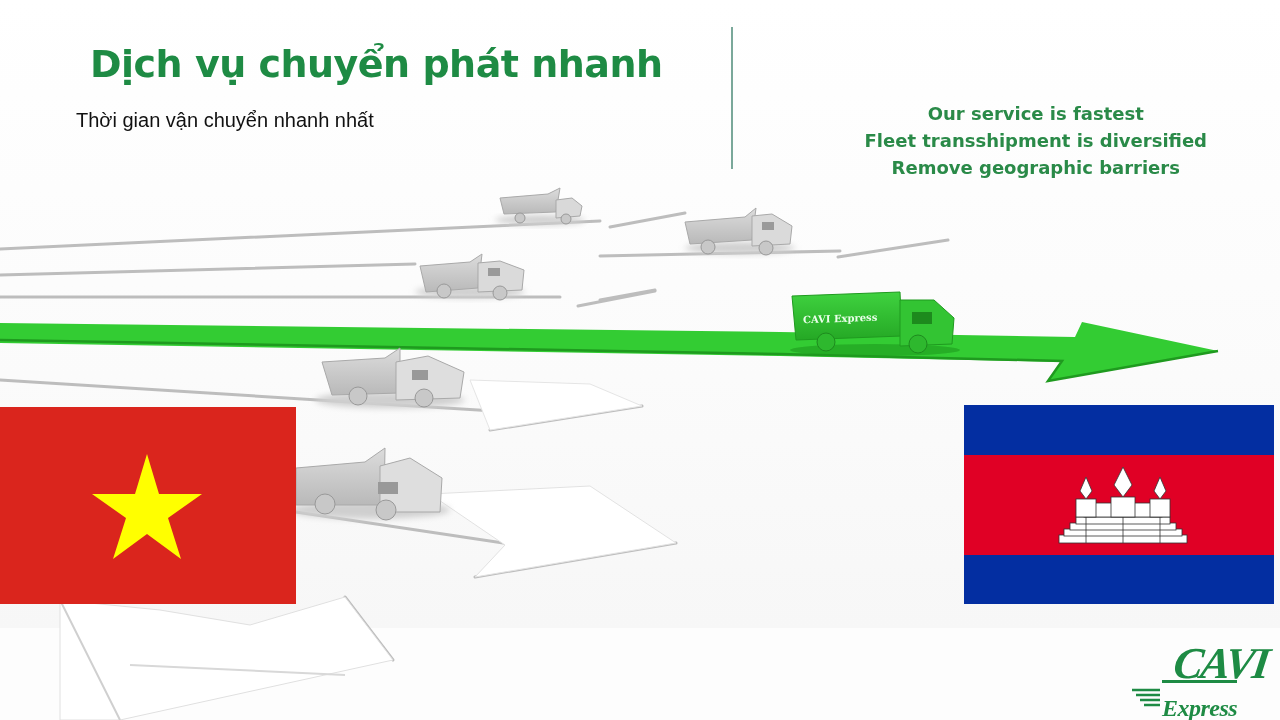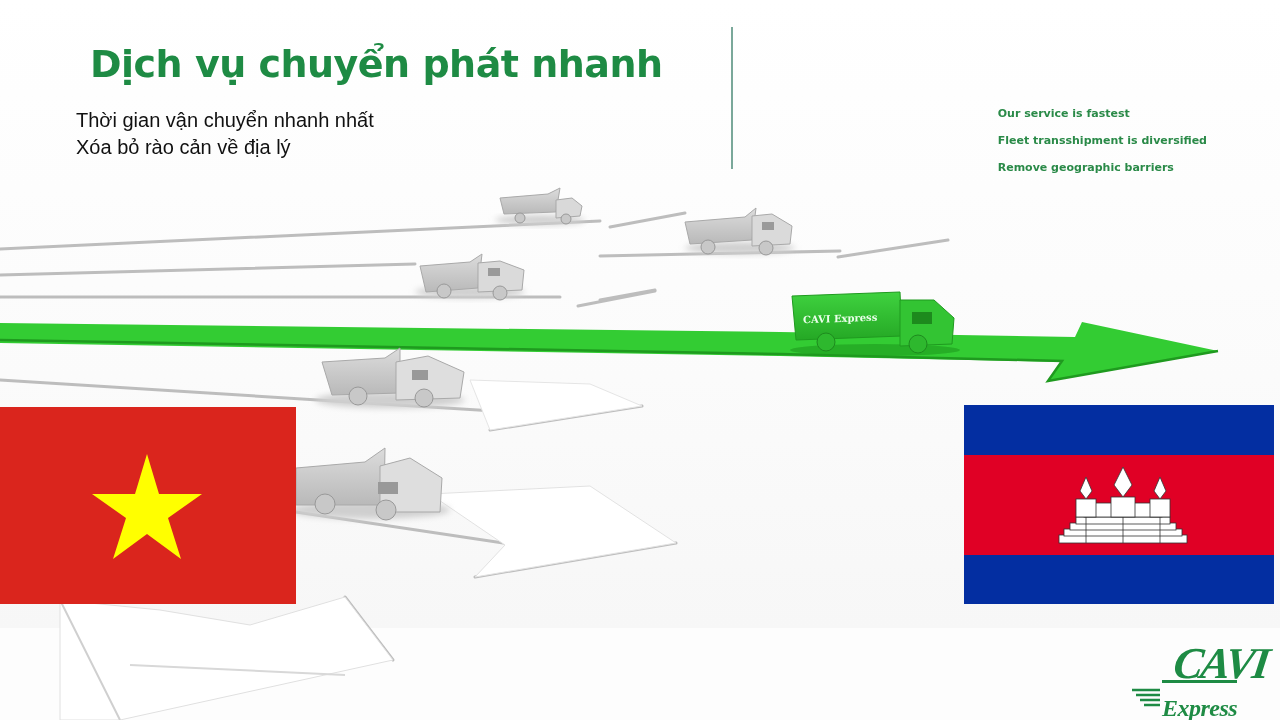--- a/index.html
+++ b/index.html
@@ -7,21 +7,21 @@
   .stage { position:absolute; left:0; top:0; width:1280px; height:628px; background:linear-gradient(180deg,#ffffff 0%,#fbfbfb 60%,#f7f7f7 100%); }
   .art { position:absolute; left:0; top:0; width:1280px; height:720px; }
 
   .vn-title { position:absolute; left:90px; top:42px; font-family:"DejaVu Sans", sans-serif; font-weight:bold; font-size:38px; color:#1e8b44; letter-spacing:-0.5px; white-space:nowrap; }
   .vn-lines { position:absolute; left:76px; top:95px; font-family:"Liberation Sans", sans-serif; font-size:20px; color:#111; line-height:27px;margin-top:12px; }
   .vn-lines div { white-space:nowrap; }
 
   .divider { position:absolute; left:731px; top:27px; width:2px; height:142px; background:#7aa89a; }
 
   .en-title { position:absolute; right:73px; top:52px; font-family:"DejaVu Sans", sans-serif; font-weight:bold; font-size:38px; color:#1e8b44; letter-spacing:-0.8px; white-space:nowrap; text-align:right; }
-  .en-lines { position:absolute; right:73px; top:100px; text-align:left; font-family:"DejaVu Sans", sans-serif; font-weight:bold; font-size:11px; color:#2a8a48; line-height:27px;margin-left:45px; }
+  .en-lines { position:absolute; right:73px; top:100px; text-align:center; font-family:"DejaVu Sans", sans-serif; font-weight:bold; font-size:18px; color:#2a8a48; line-height:27px;margin-left:45px; }
   .en-lines div { white-space:nowrap; }
 
   .flag-vn { position:absolute; left:0; top:407px; width:296px; height:197px; background:#da251d; }
   .flag-kh { position:absolute; left:964px; top:405px; width:310px; height:199px; }
 
   .logo { position:absolute; left:1130px; top:640px; width:142px; height:72px; }
 </style>
 </head>
 <body>
 
@@ -114,21 +114,20 @@
       <path d="M900 300 L934 300 L954 318 L952 344 L900 346 Z" fill="#33c433" stroke="#1f9a1f" stroke-width="1"></path>
       <rect x="912" y="312" width="20" height="12" fill="#1d8a1d"></rect>
       <circle cx="826" cy="342" r="9" fill="#2eb82e" stroke="#1e8a1e"></circle>
       <circle cx="918" cy="344" r="9" fill="#2eb82e" stroke="#1e8a1e"></circle>
     </g>
   </svg>
 
   <div class="vn-title">Dịch vụ chuyển phát nhanh</div>
   <div class="vn-lines">
     <div>Thời gian vận chuyển nhanh nhất</div>
-    <div>Xóa bỏ rào cản về địa lý</div>
   </div>
 
   <div class="divider"></div>
 
   <div class="en-lines">
     <div>Our service is fastest</div>
     <div>Fleet transshipment  is diversified</div>
     <div>Remove geographic barriers</div>
   </div>
 

